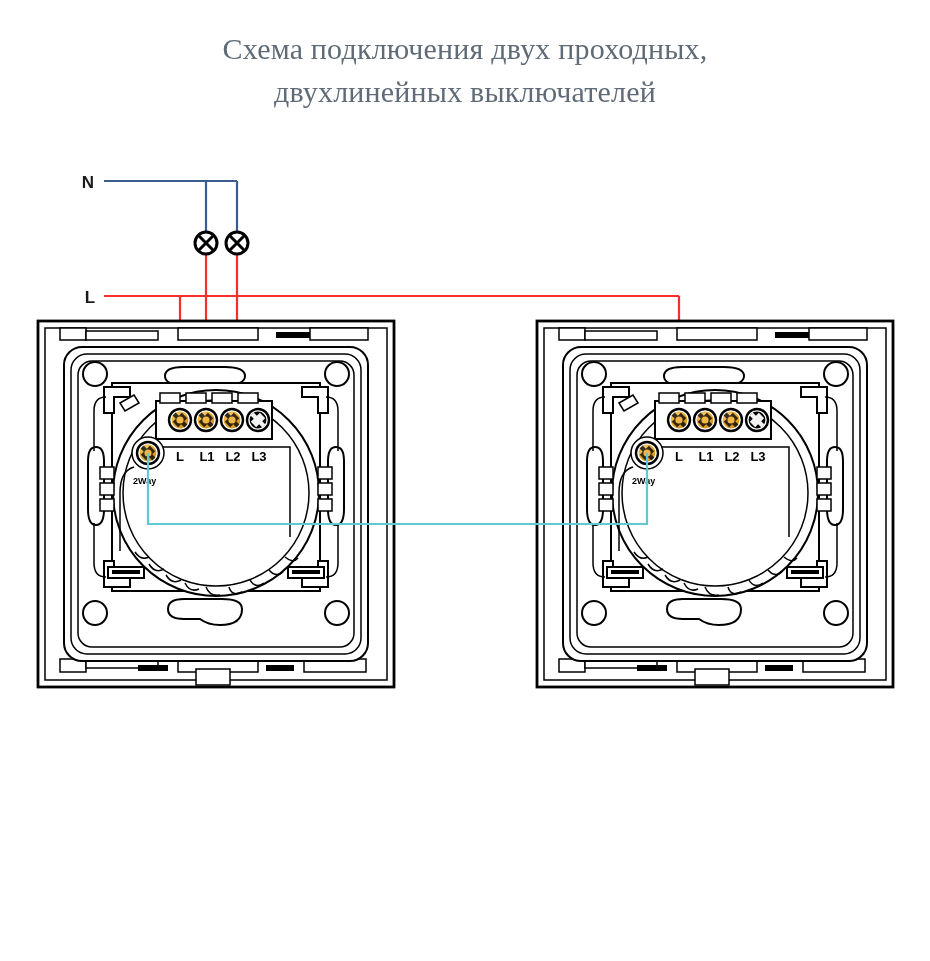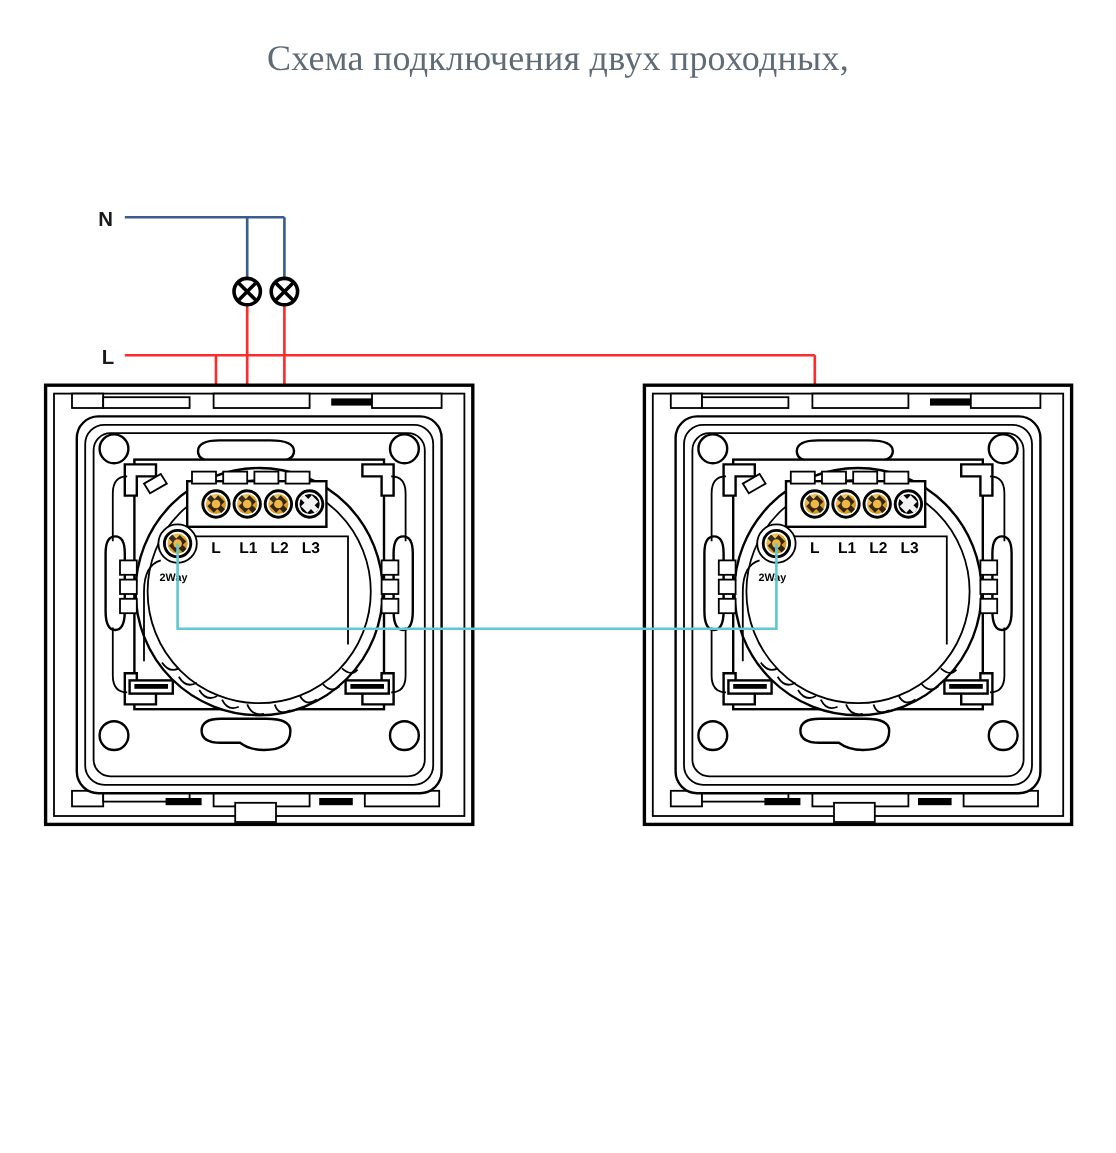--- a/index.html
+++ b/index.html
@@ -69,20 +69,21 @@
   .ln-thick { fill: none; stroke: #000; stroke-width: 2.8; }
   .fillwhite { fill: #fff; }
 </style>
 </head>
 <body>
 
 <div id="diagram-root">
 
   <div class="title-block">
     <span class="title-line">Схема подключения двух проходных,</span>
+    <span class="title-line">двухлинейных выключателей</span>
   </div>
 
   <svg id="scene" viewBox="0 0 930 961">
     <defs>
       <radialGradient id="goldGrad" cx="38%" cy="32%" r="72%">
         <stop offset="0%" stop-color="#fbdb9c"></stop>
         <stop offset="55%" stop-color="#ecac2f"></stop>
         <stop offset="100%" stop-color="#d08f14"></stop>
       </radialGradient>
 

